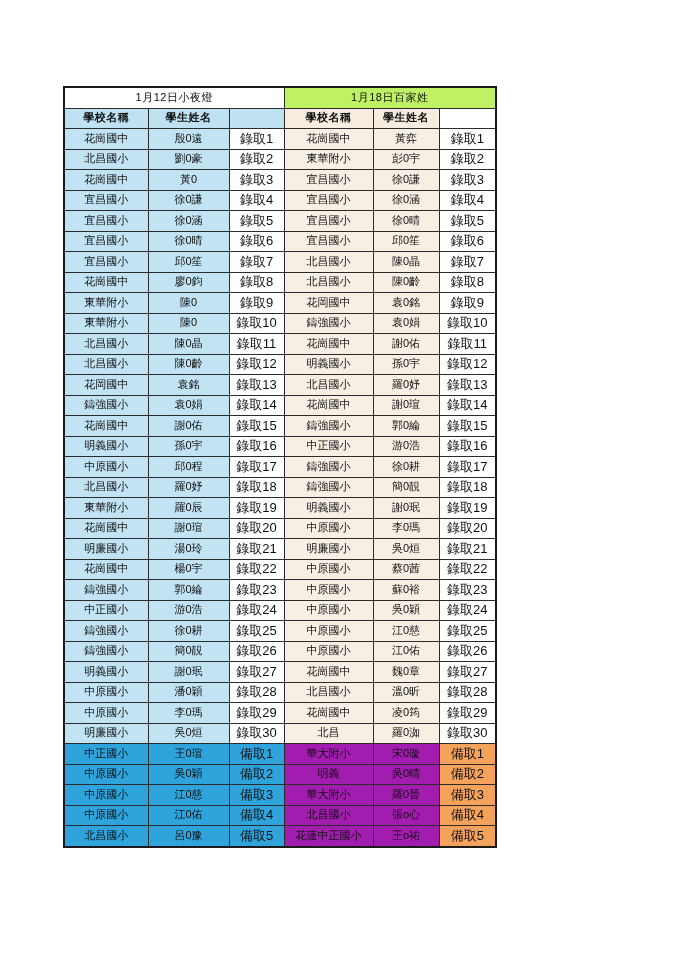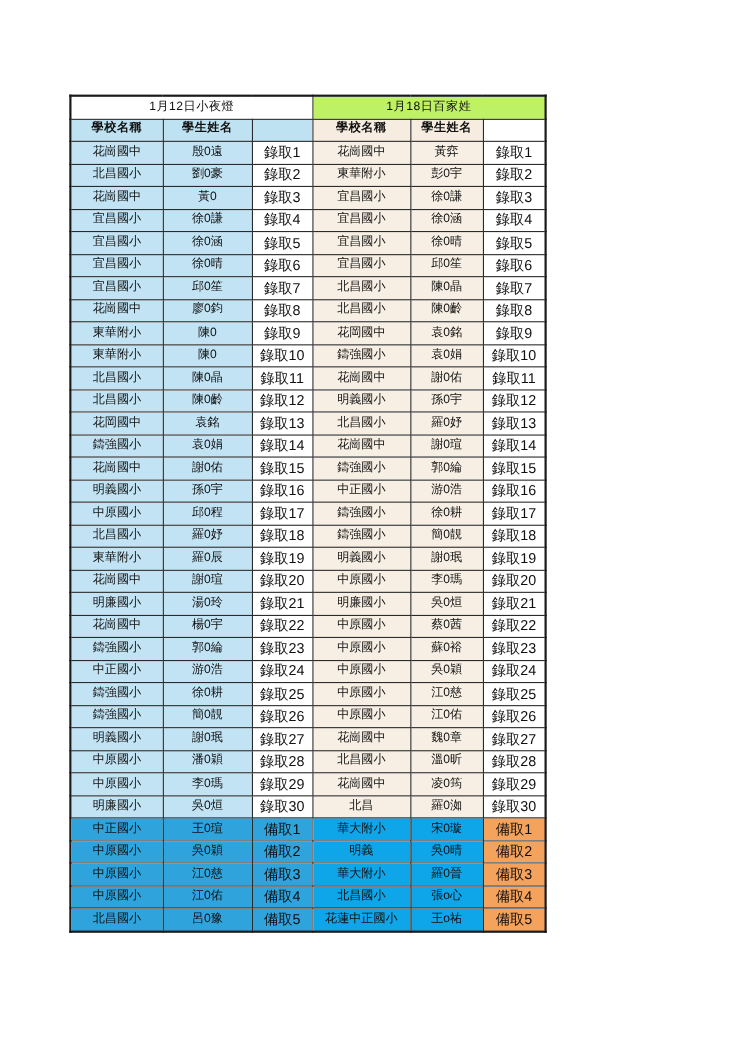--- a/index.html
+++ b/index.html
@@ -52,36 +52,35 @@
   }
   td.title.left{background:#ffffff;}
   td.title.right{background:#bef264;}
 
   
   td.hdr{
     font-size:13.5px;
     font-weight:bold;
     height:21px;
     letter-spacing:0.5px;
-    font-family:Liberation Mono, monospace;
   }
   td.hdr.lh{background:#bfe2f2;}
   td.hdr.lh-blank{background:#bfe2f2;}
   td.hdr.rh{background:#f6ecdf;}
   td.hdr.rh-blank{background:#ffffff;}
 
   
   td.l-accept{background:#c2e3f4;}
   td.l-accept.rank{font-size:13px;background:#ffffff;}
   td.l-reserve{background:#2fa3dc;}
   td.l-reserve.rank{background:#2fa3dc;font-size:13px;}
 
   td.r-accept{background:#f7efe4;}
   td.r-accept.rank{font-size:13px;background:#ffffff;}
-  td.r-reserve{background:#0ea5e9;}
+  td.r-reserve{background:#a21caf;}
   td.r-reserve.rank{background:#f5a35c;font-size:13px;}
 
   td.rank{font-size:13px;}
 </style>
 </head>
 <body>
 
 <div id="sheet">
   <table class="grid">
     <colgroup>

